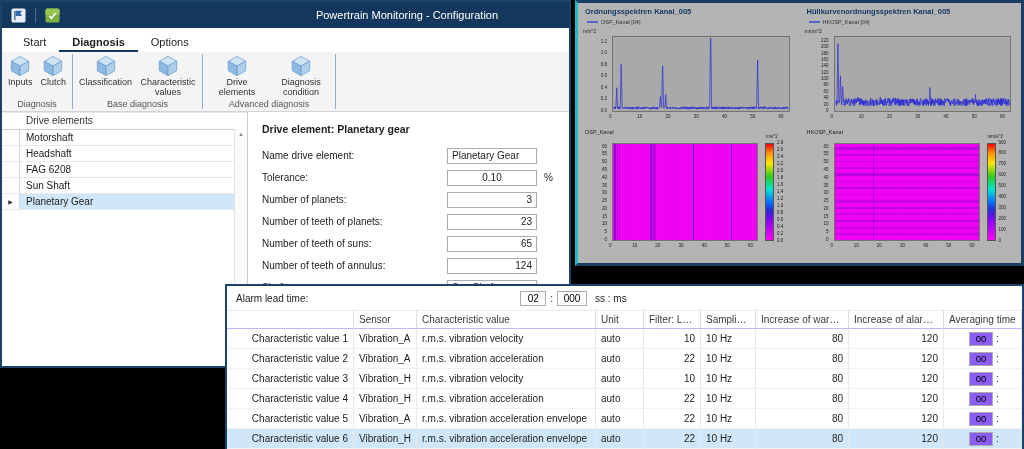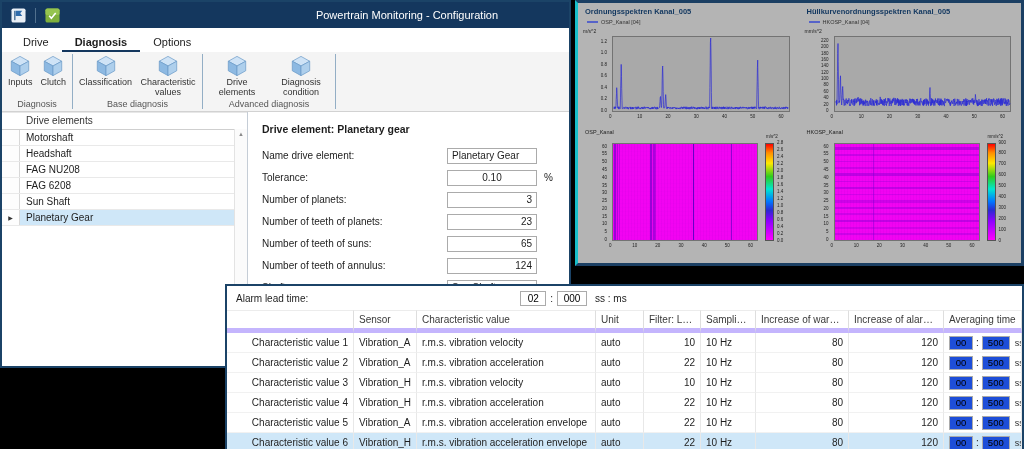--- a/index.html
+++ b/index.html
@@ -85,28 +85,28 @@
      border:2px solid #1b4367;box-sizing:border-box;font-size:10px;color:#1d1d1d;}
   .alarm-row{height:24px;display:flex;align-items:center;padding-left:9px;}
   .alarm-label{font-size:10px;}
   .a-inp{width:26px;height:15px;border:1px solid #ababab;font-size:10px;text-align:center;
      font-family:"Liberation Sans",sans-serif;padding:0;box-sizing:border-box;}
   .a-inp.ms{width:30px;}
   .alarm-colon{margin:0 4px;}
   .alarm-unit{margin-left:8px;color:#222;}
   .tgrid{display:grid;grid-template-columns:127px 63px 179px 48px 57px 55px 93px 95px auto;}
   .th{height:17px;line-height:17px;padding:0 5px;color:#3a3a3a;border-right:1px solid #dedede;
-     border-bottom:5px solid #c4b5fd;border-top:1px solid #ececec;white-space:nowrap;overflow:hidden;text-overflow:ellipsis;}
+     border-bottom:1px solid #c4b5fd;border-top:1px solid #ececec;white-space:nowrap;overflow:hidden;text-overflow:ellipsis;}
   .td{height:19px;display:flex;align-items:center;padding:0 5px;border-right:1px solid #e8e8e8;
      border-bottom:1px solid #f1f1f1;white-space:nowrap;overflow:hidden;}
   .al-r{justify-content:flex-end;text-align:right;}
   .selrow{background:#cfe7f8;}
   .avg{gap:0;}
   .t-inp{width:24px;height:14px;border:1px solid #ababab;font-size:9.5px;text-align:center;
-     font-family:"Liberation Sans",sans-serif;padding:0;box-sizing:border-box;background:#1d4ed8;}
+     font-family:"Liberation Sans",sans-serif;padding:0;box-sizing:border-box;background:#8b5cf6;margin-left:20px;}
   .t-inp2{width:28px;}
   .colon{margin:0 3px;}
   .avg-unit{margin-left:5px;font-size:9px;color:#333;}
 </style>
 </head>
 <body>
 
 <div class="config-window">
   <div class="titlebar">
     <span class="tb-icon">
@@ -120,21 +120,21 @@
     <span class="tb-icon">
       <svg viewBox="0 0 16 16" width="15" height="15">
           <rect x="0.5" y="0.5" width="15" height="15" rx="2" fill="#7fb03c"></rect>
           <rect x="0.5" y="0.5" width="15" height="7" rx="2" fill="#95c44f"></rect>
           <path d="M4.5 8.3l2.3 2.7 4.6-5.6" stroke="#fff" stroke-width="1.7" fill="none"></path>
         </svg>
     </span>
     <div class="tb-title">Powertrain Monitoring - Configuration</div>
   </div>
   <div class="tabsrow">
-      <div class="tab">Drive</div>
+      <div class="tab">Start</div>
       <div class="tab active">Diagnosis</div>
       <div class="tab">Options</div>
     </div>
   <div class="ribbon">
       <div class="rb-group">
         <div class="rb-row">
           <div class="rb-btn">
             <span class="cube"><svg viewBox="0 0 24 24" width="22" height="22">
                 <polygon points="12,1.5 21.5,6.8 12,12 2.5,6.8" fill="#cfe3f6" stroke="#6b9bc8" stroke-width="0.8"></polygon>
                 <polygon points="2.5,6.8 12,12 12,22.5 2.5,17.2" fill="#8db9e2" stroke="#6b9bc8" stroke-width="0.8"></polygon>
@@ -203,24 +203,20 @@
     <div class="list-panel">
       <div class="list-header">Drive elements</div>
       <div>
           <div class="list-row">
             <span class="gut"></span>
             <span class="list-label">Motorshaft</span>
           </div>
           <div class="list-row">
             <span class="gut"></span>
             <span class="list-label">Headshaft</span>
-          </div>
-          <div class="list-row">
-            <span class="gut"></span>
-            <span class="list-label">FAG NU208</span>
           </div>
           <div class="list-row">
             <span class="gut"></span>
             <span class="list-label">FAG 6208</span>
           </div>
           <div class="list-row">
             <span class="gut"></span>
             <span class="list-label">Sun Shaft</span>
           </div>
           <div class="list-row sel">

